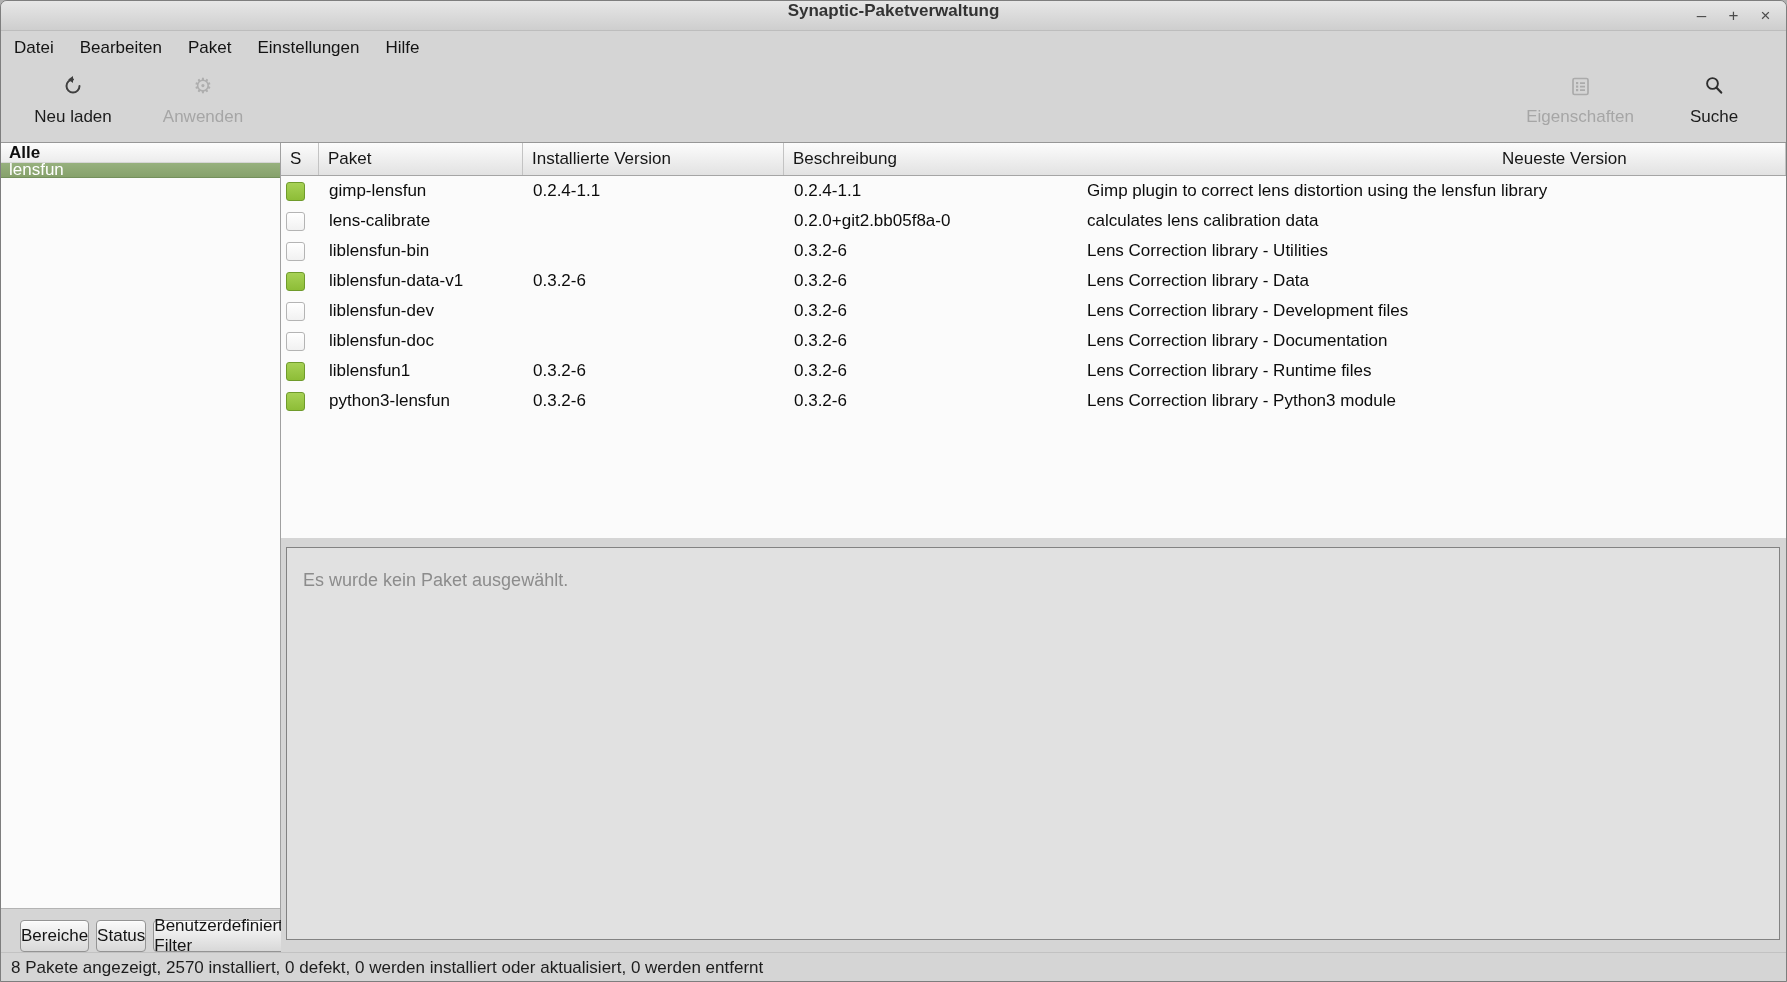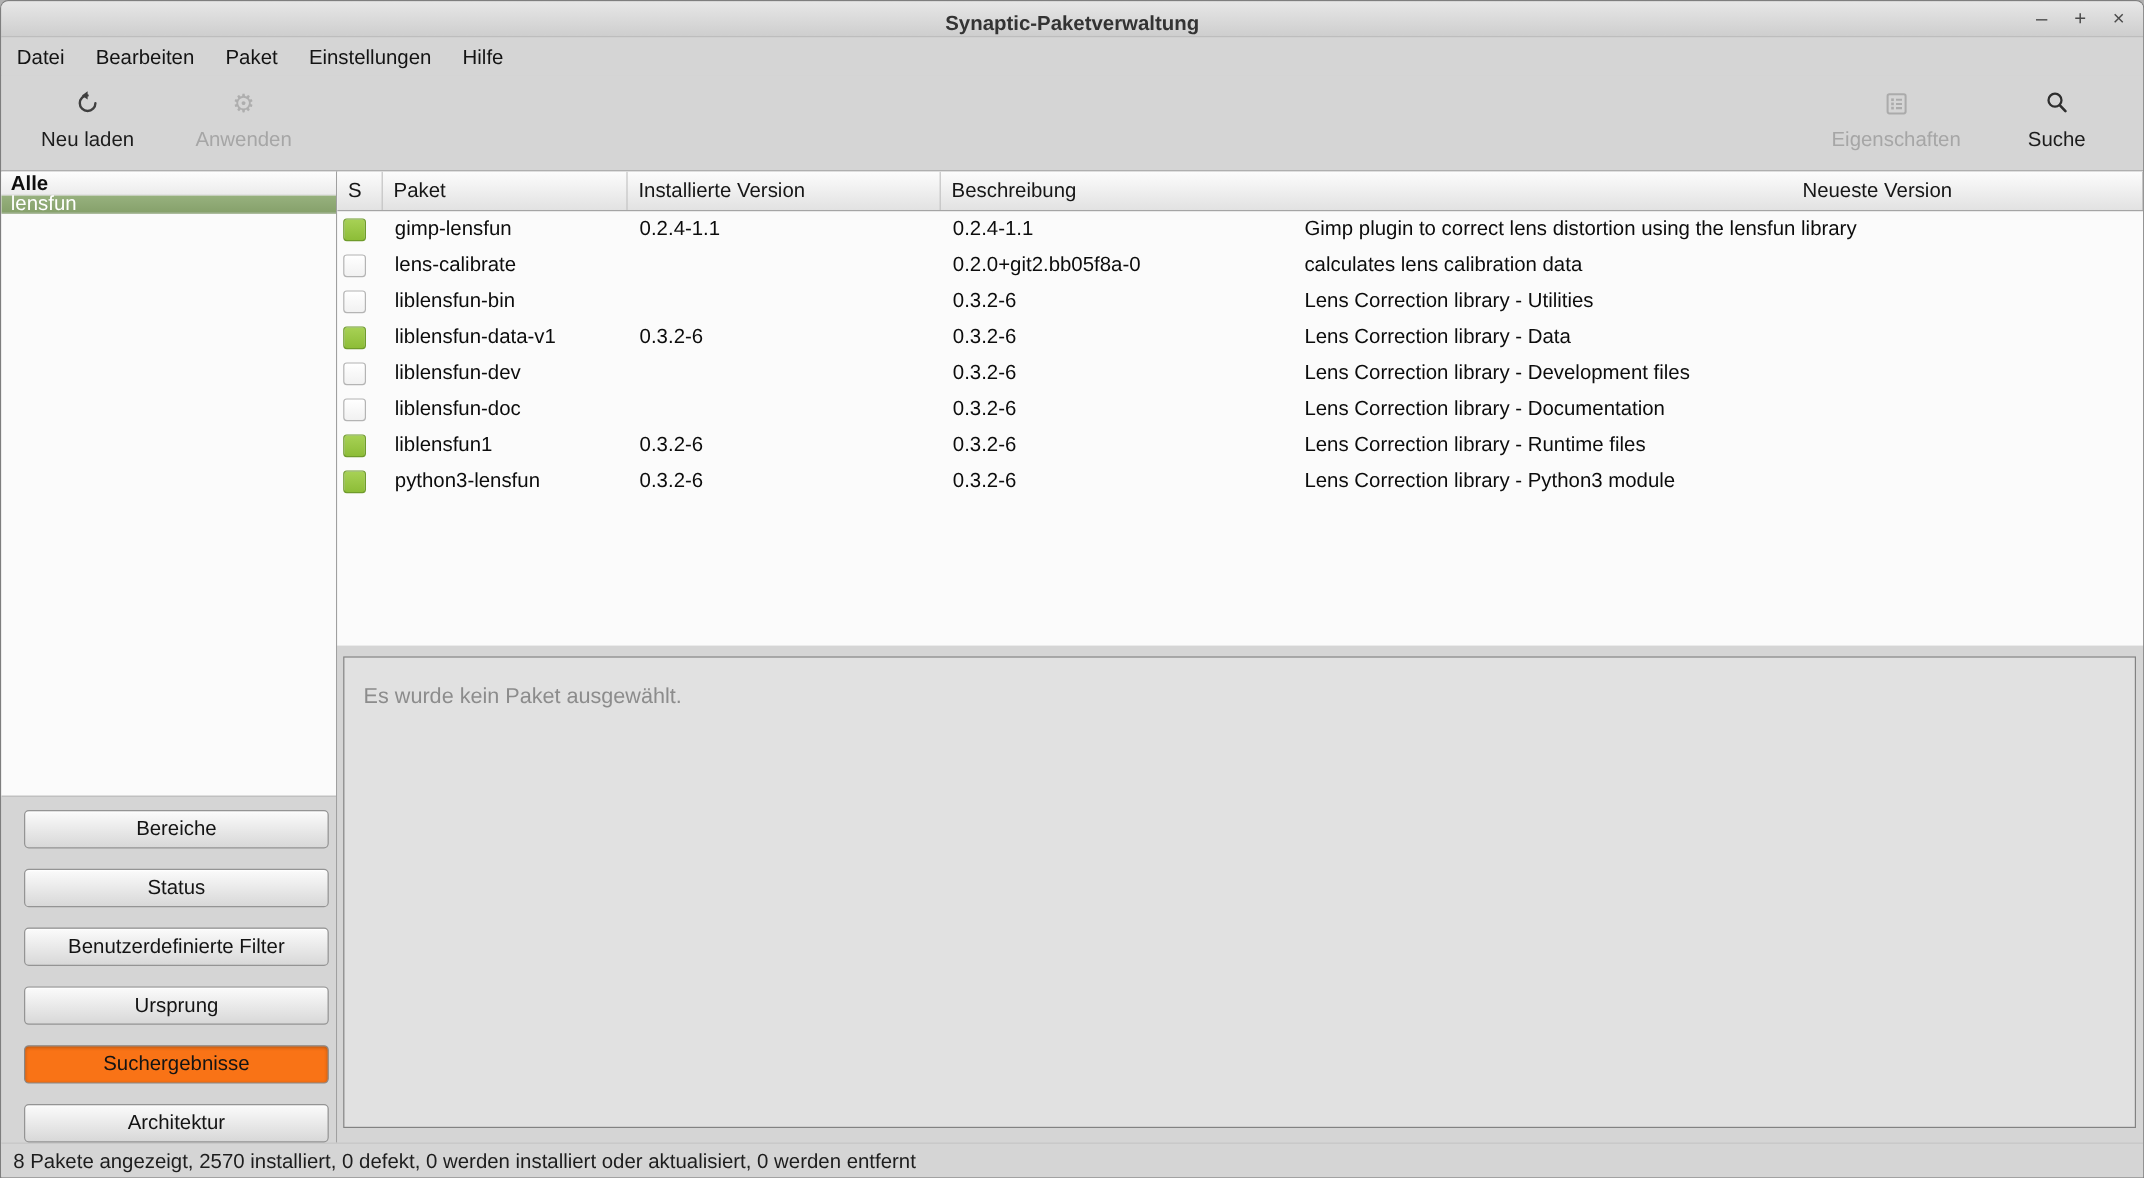--- a/index.html
+++ b/index.html
@@ -11,21 +11,21 @@
     border:1px solid #7e7e7e; border-radius:7px 7px 0 0;
     overflow:hidden; background:#d5d5d5;
     color:#111;
   }
 
   
   .titlebar{
     height:30px; position:relative;
     background:linear-gradient(#e7e7e7,#cecece);
     border-bottom:1px solid #bdbdbd;
-    display:flex; align-items:flex-end; justify-content:center;
+    display:flex; align-items:flex-start; justify-content:center;
   }
   .title{ font-size:17px; font-weight:bold; color:#333; }
   .win-controls{ position:absolute; right:12px; top:0; height:100%; display:flex; align-items:center; gap:15px; }
   .win-btn{ width:17px; text-align:center; font-size:17px; color:#4b4b4b; line-height:1; cursor:default; }
 
   
   .menubar{ height:32px; display:flex; align-items:flex-end; padding-left:0; background:#d5d5d5; }
   .menu-item{ padding:5px 13px; font-size:17px; color:#141414; }
 
   
@@ -47,21 +47,21 @@
   .side-header{
     height:20px; display:flex; align-items:center; padding-left:8px;
     font-size:17px; font-weight:bold; color:#0e0e0e;
     background:linear-gradient(#fdfdfd,#ececec); border-bottom:1px solid #d6d6d6;
   }
   .side-item{ height:15px; display:flex; align-items:center; padding-left:8px; font-size:17px; color:#111; }
   .side-item.selected{
     background:linear-gradient(var(--selection-green-light,#97b17e), var(--selection-green,#86a16b));
     border-bottom:1px solid #74905c; color:#fff;
   }
-  .side-buttons{ padding:11px 6px 0 19px; display:flex; flex-direction:column; gap:17px; }
+  .side-buttons{ padding:11px 6px 0 19px; display:flex; gap:7px; }
   .sbtn{
     height:32px; border:1px solid #949494; border-radius:4px;
     background:linear-gradient(#fbfbfb,#d8d8d8);
     box-shadow:inset 0 1px 0 rgba(255,255,255,.7);
     display:flex; align-items:center; justify-content:center;
     font-size:17px; color:#141414; cursor:default;
   }
   .sbtn.active{
     background:#f97316; border-color:#878787;
     box-shadow:inset 0 1px 3px rgba(0,0,0,.28);

